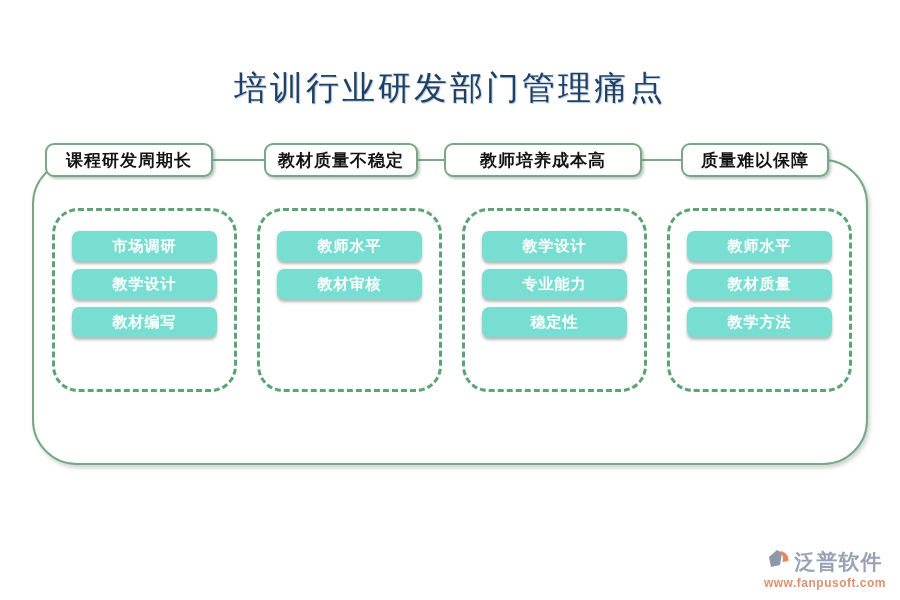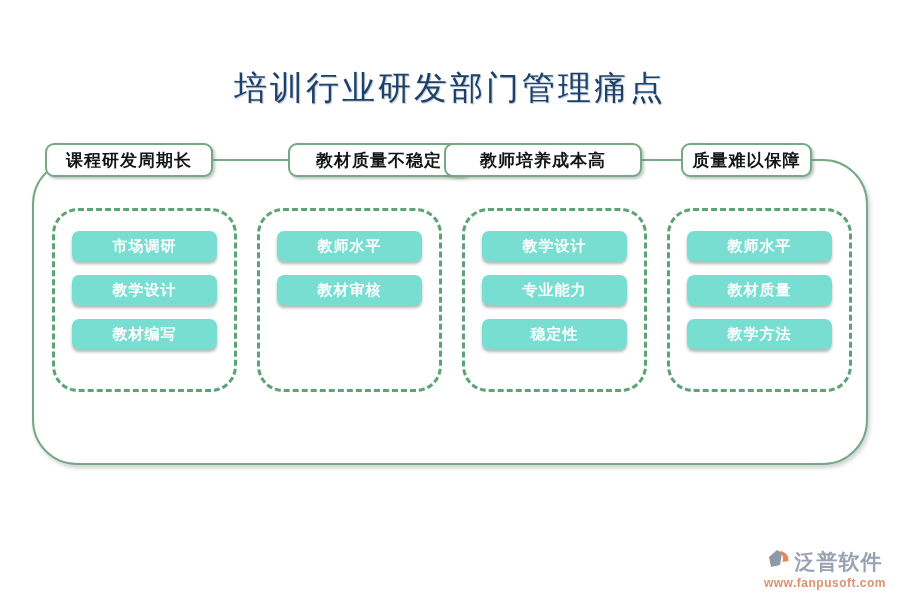--- a/index.html
+++ b/index.html
@@ -21,28 +21,28 @@
   }
   .header-box{
     position:absolute;top:143px;height:34px;box-sizing:border-box;
     background:#ffffff;border:2px solid #76a885;border-radius:9px;
     display:flex;align-items:center;justify-content:center;
     font-size:17px;font-weight:bold;color:#141414;letter-spacing:1px;
     box-shadow:2px 2px 3px rgba(110,130,120,0.45);
     z-index:3;
   }
   .hb1{left:45px;width:168px;text-align:right;}
-  .hb2{left:264px;width:182px;margin-left:24px;}
+  .hb2{left:264px;width:154px;}
   .hb3{left:444px;width:198px;}
-  .hb4{left:681px;width:131px;}
+  .hb4{left:681px;width:148px;}
   .group-box{
     position:absolute;top:208px;width:185px;height:184px;box-sizing:border-box;
     border:3px dashed #5ca476;border-radius:26px;background:#ffffff;
     display:flex;flex-direction:column;align-items:center;
-    padding-top:20px;gap:14px;z-index:2;
+    padding-top:20px;gap:8px;z-index:2;
   }
   .gb1{left:52px;} .gb2{left:257px;} .gb3{left:462px;} .gb4{left:667px;}
   .item{
     width:145px;height:30px;border-radius:7px;background:#78ded2;
     color:#ffffff;font-weight:bold;font-size:15px;letter-spacing:1px;
     display:flex;align-items:center;justify-content:center;
     box-shadow:0 3px 3px rgba(100,125,118,0.5);
   }
   .footer{
     position:absolute;right:14px;bottom:10px;

